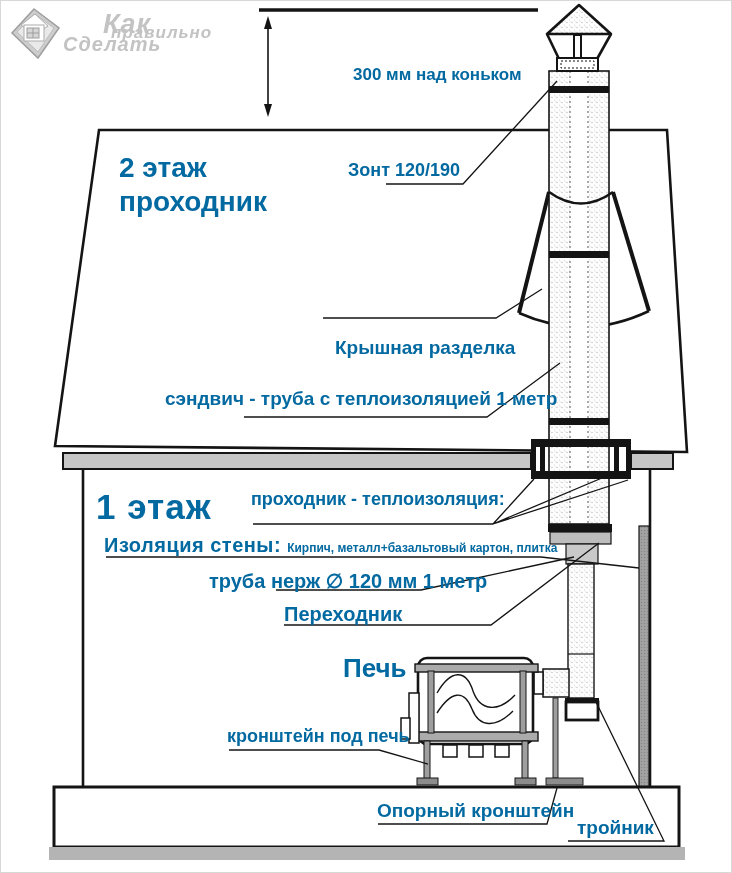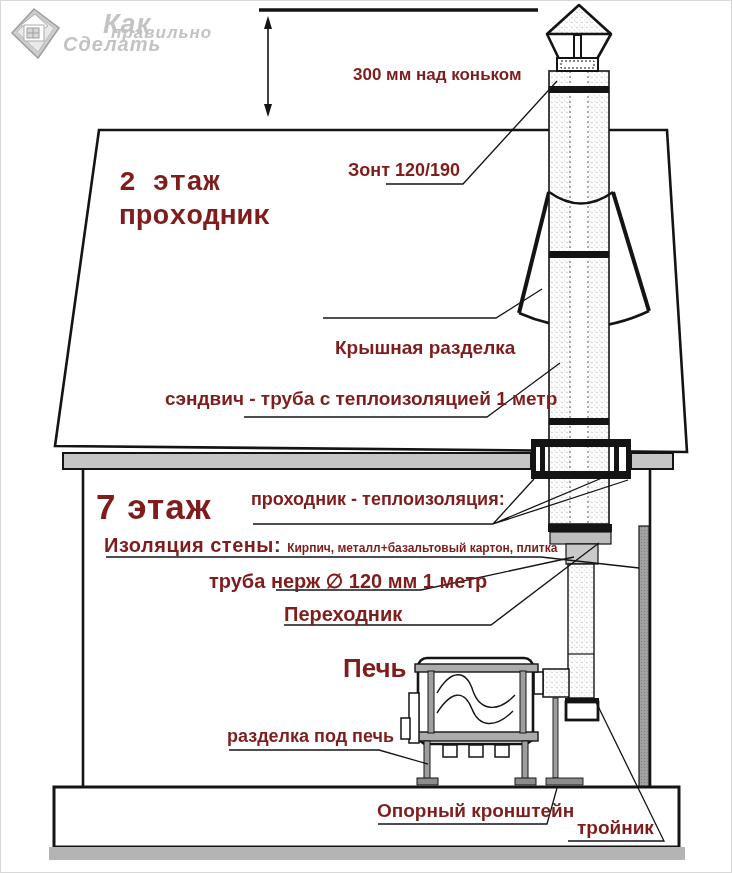--- a/index.html
+++ b/index.html
@@ -2,27 +2,27 @@
 <html><head>
 <meta charset="utf-8">
 <style>
   html,body{margin:0;padding:0;background:#fff;}
   #canvas{
     position:relative;width:730px;height:871px;background:#ffffff;
     border:1px solid #d8d8d8;overflow:hidden;
     font-family:"Liberation Sans", sans-serif;color:#111;
   }
   #diagram-svg{position:absolute;left:0;top:0;}
-  .lbl{position:absolute;font-weight:bold;white-space:nowrap;color:#7f1d1d;line-height:1.1;}
+  .lbl{position:absolute;font-weight:bold;white-space:nowrap;color:#0369a1;line-height:1.1;}
   .logo-word{position:absolute;font-style:italic;font-weight:bold;color:#c3c3c3;letter-spacing:1px;white-space:nowrap;}
   .w1{left:62px;top:8px;font-size:27px;margin-left:40px;}
   .w2{left:110px;top:22px;font-size:17px;}
   .w3{left:62px;top:32px;font-size:20px;}
   .dim300{left:352px;top:65px;font-size:17px;}
-  .floor2{left:118px;top:165px;font-size:28px;line-height:34px;font-family:Liberation Mono, monospace;}
+  .floor2{left:118px;top:150px;font-size:28px;line-height:34px;}
   .zont{left:347px;top:160px;font-size:18px;}
   .kryshnaya{left:334px;top:289px;font-size:19px;margin-top:48px;}
   .sandwich{left:164px;top:388px;font-size:19px;}
   .floor1{left:95px;top:487px;font-size:35px;letter-spacing:1px;}
   .prohod-t{left:250px;top:489px;font-size:18px;}
   .prohod-s{left:252px;top:509px;font-size:14px;}
   .izol{left:103px;top:533px;font-size:20px;letter-spacing:0.5px;}
   .izol .detail{font-size:12px;letter-spacing:0;}
   .truba{left:208px;top:569px;font-size:20px;}
   .perehod{left:283px;top:602px;font-size:20px;}
@@ -192,28 +192,28 @@
   <div class="lbl dim300">300 мм над коньком</div>
 
   <div class="lbl floor2">
     <div>2 этаж</div>
     <div>проходник</div>
   </div>
 
   <div class="lbl zont">Зонт 120/190</div>
   <div class="lbl kryshnaya">Крышная разделка</div>
   <div class="lbl sandwich">сэндвич - труба с теплоизоляцией 1 метр</div>
-  <div class="lbl floor1">7 этаж</div>
+  <div class="lbl floor1">1 этаж</div>
   <div class="lbl prohod-t">проходник - теплоизоляция:</div>
 
   <div class="lbl izol">
     <span>Изоляция стены:</span>
     <span class="detail">Кирпич, металл+базальтовый картон, плитка</span>
   </div>
 
   <div class="lbl truba">труба нерж ∅ 120 мм 1 метр</div>
   <div class="lbl perehod">Переходник</div>
   <div class="lbl pech">Печь</div>
-  <div class="lbl podstavka">разделка под печь</div>
+  <div class="lbl podstavka">кронштейн под печь</div>
   <div class="lbl oporny">Опорный кронштейн</div>
   <div class="lbl troynik">тройник</div>
 
 </div>
 
 </body></html>

